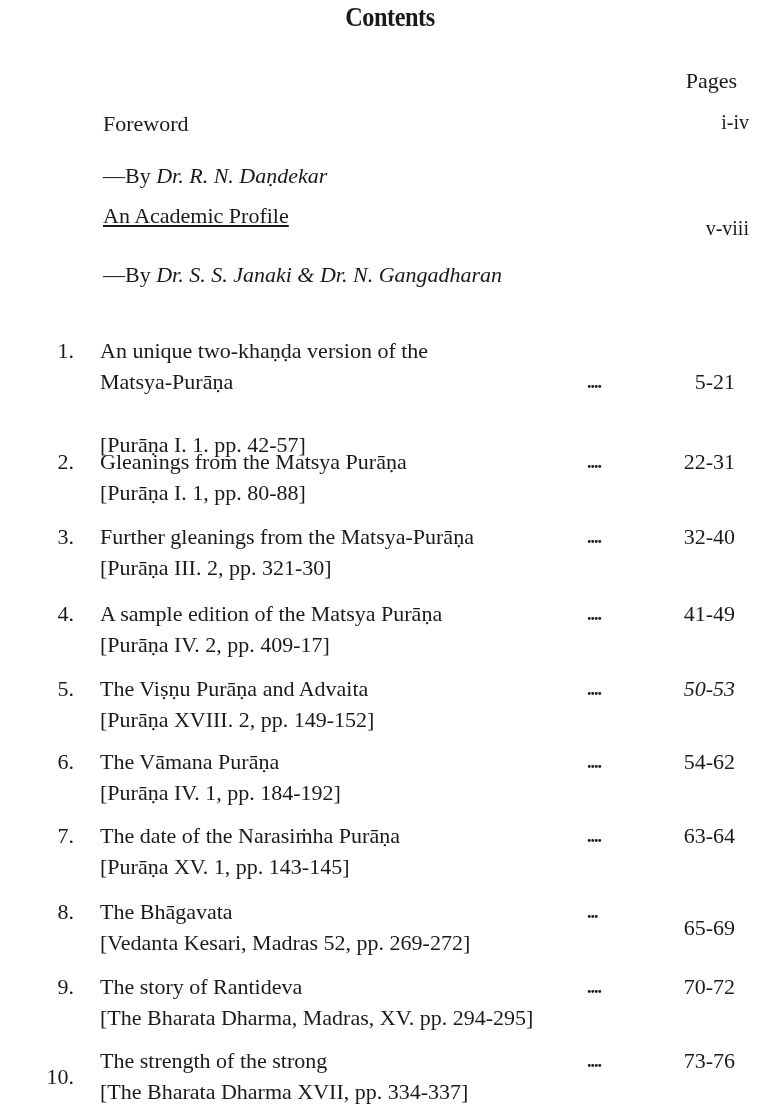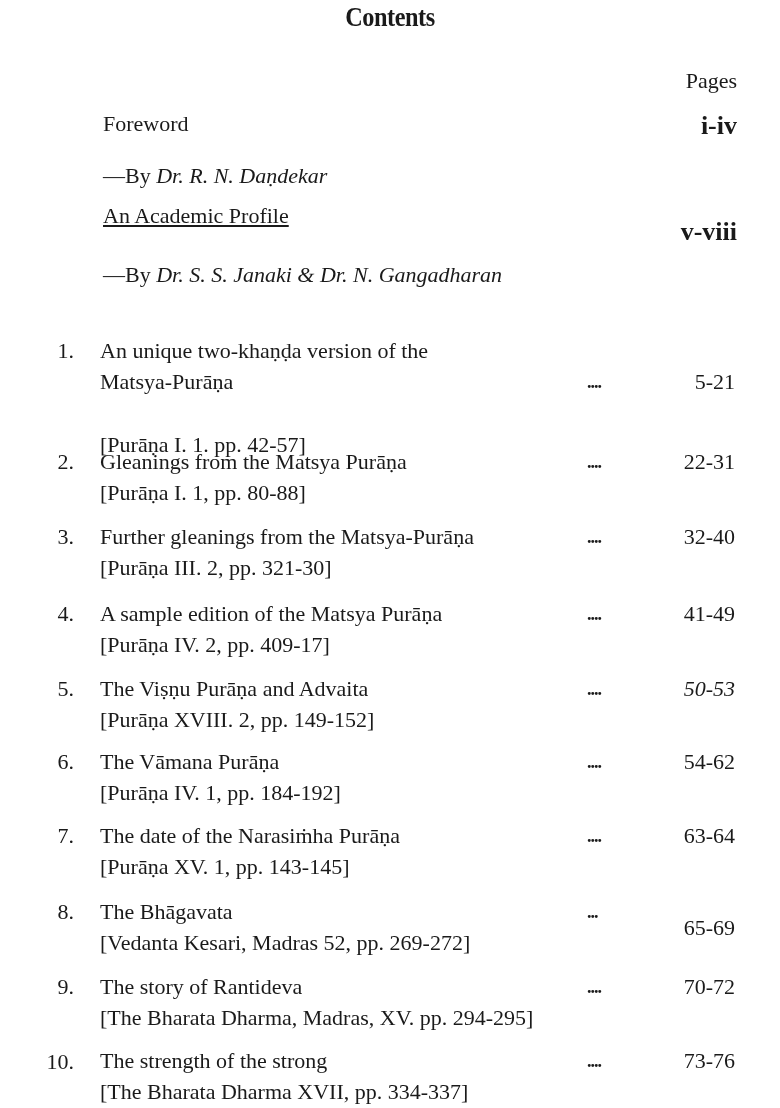--- a/index.html
+++ b/index.html
@@ -23,21 +23,21 @@
       font-weight: bold;
       font-size: 27px;
       letter-spacing: -0.5px;
       transform: scaleX(0.9);
     }
     .pages-head { right: 43px; top: 68px; font-size: 22px; }
     .fm { font-size: 22px; }
     .fm-label { left: 103px; }
     .fm-by { left: 103px; }
     .fm-by i { font-style: italic; }
-    .fm-pages { right: 43px; font-size: 26px; font-weight: bold; }
+    .fm-pages { right: 31px; font-size: 20px; }
 
     .entry { position: absolute; left: 0; width: 780px; font-size: 22px; }
     .entry .num { position: absolute; right: 706px; text-align: right; }
     .entry .line { position: absolute; left: 100px; white-space: nowrap; }
     .entry .dots { position: absolute; left: 587px; letter-spacing: -1px; font-weight: bold; font-size: 18px; }
     .entry .pg { position: absolute; right: 45px; text-align: right; }
   </style>
 </head>
 <body>
 
@@ -123,18 +123,18 @@
 
 <div class="entry" style="top:974px;">
   <span class="num" style="top:0px;">9.</span>
   <span class="line" style="top:0px;">The story of Rantideva</span>
   <span class="dots" style="top:3px;">....</span>
   <span class="pg" style="top:0px;">70-72</span>
   <span class="line" style="top:31px;">[The Bharata Dharma, Madras, XV. pp. 294-295]</span>
 </div>
 
 <div class="entry" style="top:1048px;">
-  <span class="num" style="top:1px;text-align:right;">10.</span>
+  <span class="num" style="top:16px;text-align:right;">10.</span>
   <span class="line" style="top:0px;">The strength of the strong</span>
   <span class="dots" style="top:3px;">....</span>
   <span class="pg" style="top:0px;">73-76</span>
   <span class="line" style="top:31px;">[The Bharata Dharma XVII, pp. 334-337]</span>
 </div>
 
 </body></html>

